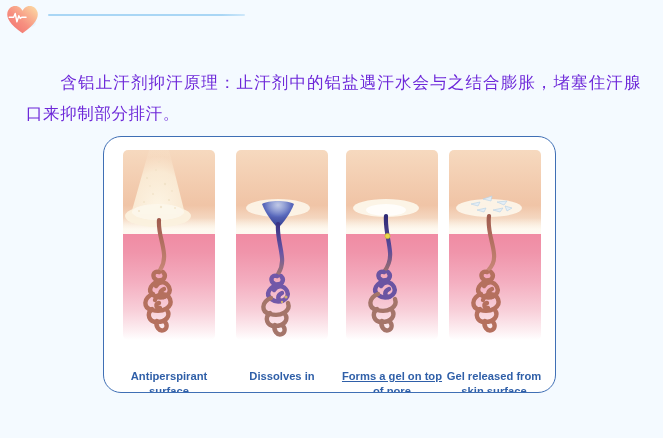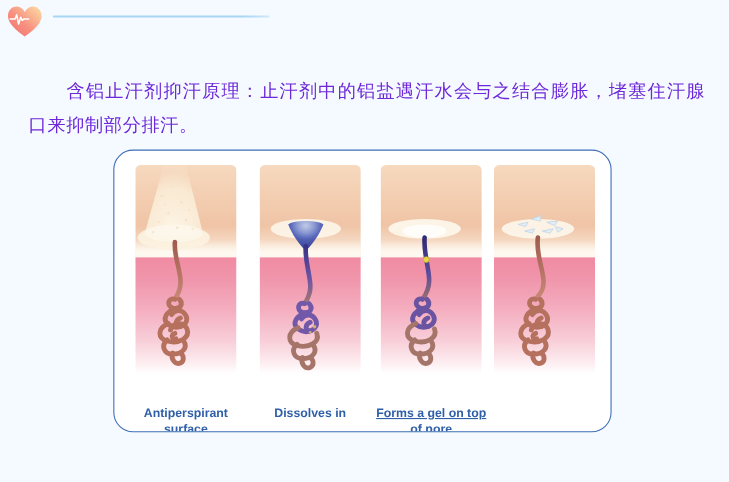--- a/index.html
+++ b/index.html
@@ -313,15 +313,19 @@
       <div>Antiperspirant</div>
       <div>surface</div>
     </div>
     <div class="caption caption-2">
       <div>Dissolves in</div>
     </div>
     <div class="caption caption-3">
       <div>Forms a gel on top</div>
       <div>of pore</div>
     </div>
+    <div class="caption caption-4">
+      <div>Gel released from</div>
+      <div>skin surface</div>
+    </div>
 
   </div>
 </div>
 
 </body></html>

